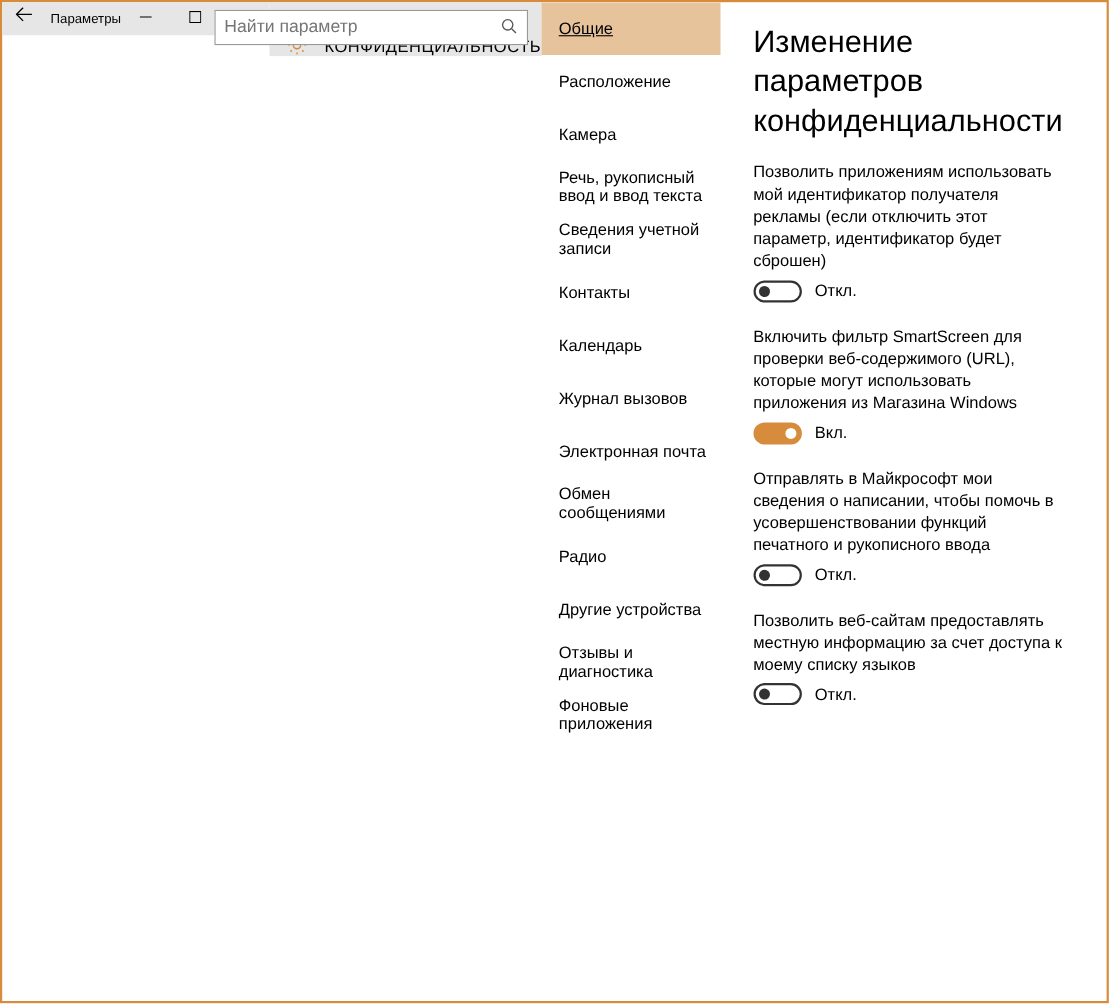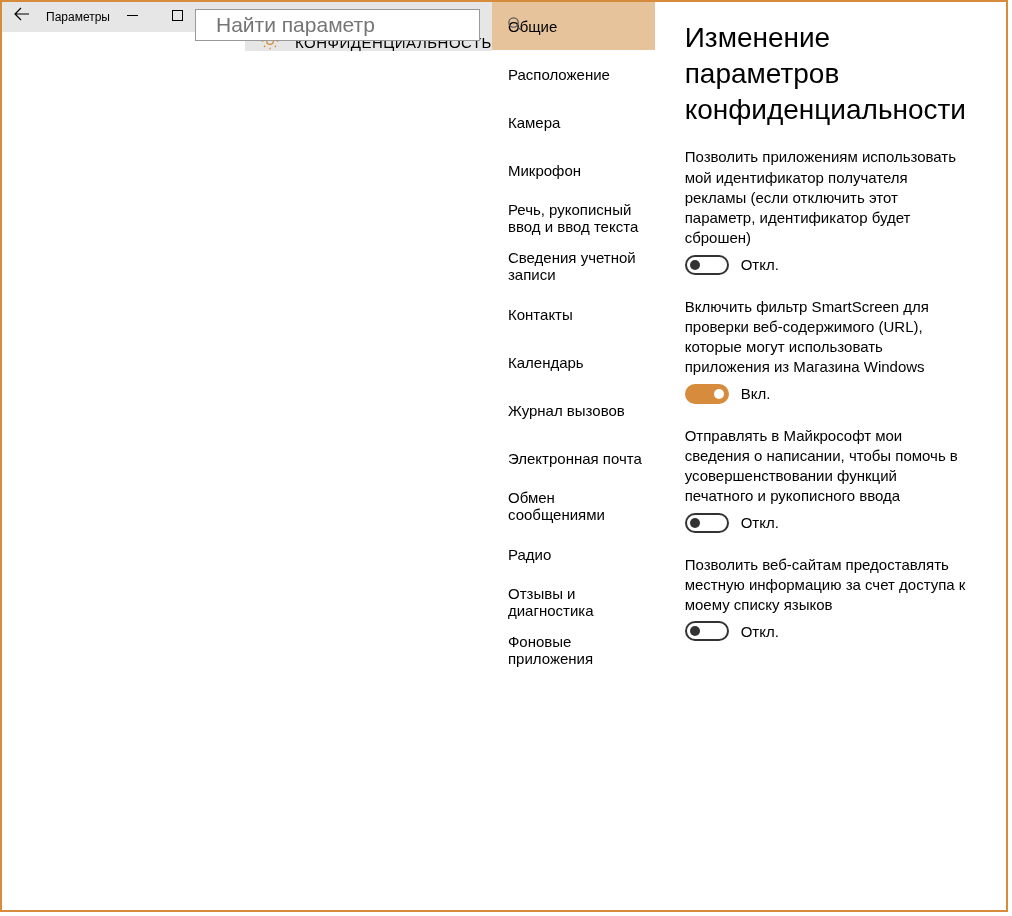--- a/index.html
+++ b/index.html
@@ -77,22 +77,22 @@
     border: 1px solid #999;
     background: #fff;
     display: flex;
     align-items: center;
     box-sizing: border-box;
   }
   .header .search input {
     border: none;
     outline: none;
     flex: 1;
-    font-size: 21px;
-    padding: 0 20px;
+    font-size: 16px;
+    padding: 0 8px;
     font-family: inherit;
     color: #701a75;
     background: transparent;
   }
   .header .search .sicon {
     width: 32px;
     text-align: center;
     color: #555;
     font-size: 15px;
   }
@@ -111,20 +111,21 @@
   }
   .side-item {
     height: 48px;
     display: flex;
     align-items: center;
     padding-left: 16px;
     font-size: 15px;
   }
   .side-item.sel {
     background: #e7c39c;
+    text-decoration: underline;
   }
 
   .content {
     flex: 1;
     padding: 18px 40px 0 30px;
     box-sizing: border-box;
   }
   .content h1 {
     font-weight: 300;
     font-size: 28px;
@@ -240,23 +241,20 @@
         <div class="side-item sel">
           <span>Общие</span>
         </div>
         <div class="side-item">
           <span>Расположение</span>
         </div>
         <div class="side-item">
           <span>Камера</span>
         </div>
         <div class="side-item">
-          <span>Микрофон</span>
-        </div>
-        <div class="side-item">
           <span>Речь, рукописный ввод и ввод текста</span>
         </div>
         <div class="side-item">
           <span>Сведения учетной записи</span>
         </div>
         <div class="side-item">
           <span>Контакты</span>
         </div>
         <div class="side-item">
           <span>Календарь</span>
@@ -265,20 +263,23 @@
           <span>Журнал вызовов</span>
         </div>
         <div class="side-item">
           <span>Электронная почта</span>
         </div>
         <div class="side-item">
           <span>Обмен сообщениями</span>
         </div>
         <div class="side-item">
           <span>Радио</span>
+        </div>
+        <div class="side-item">
+          <span>Другие устройства</span>
         </div>
         <div class="side-item">
           <span>Отзывы и диагностика</span>
         </div>
         <div class="side-item">
           <span>Фоновые приложения</span>
         </div>
       </div>
     <div class="content">
       <h1>Изменение параметров конфиденциальности</h1>

